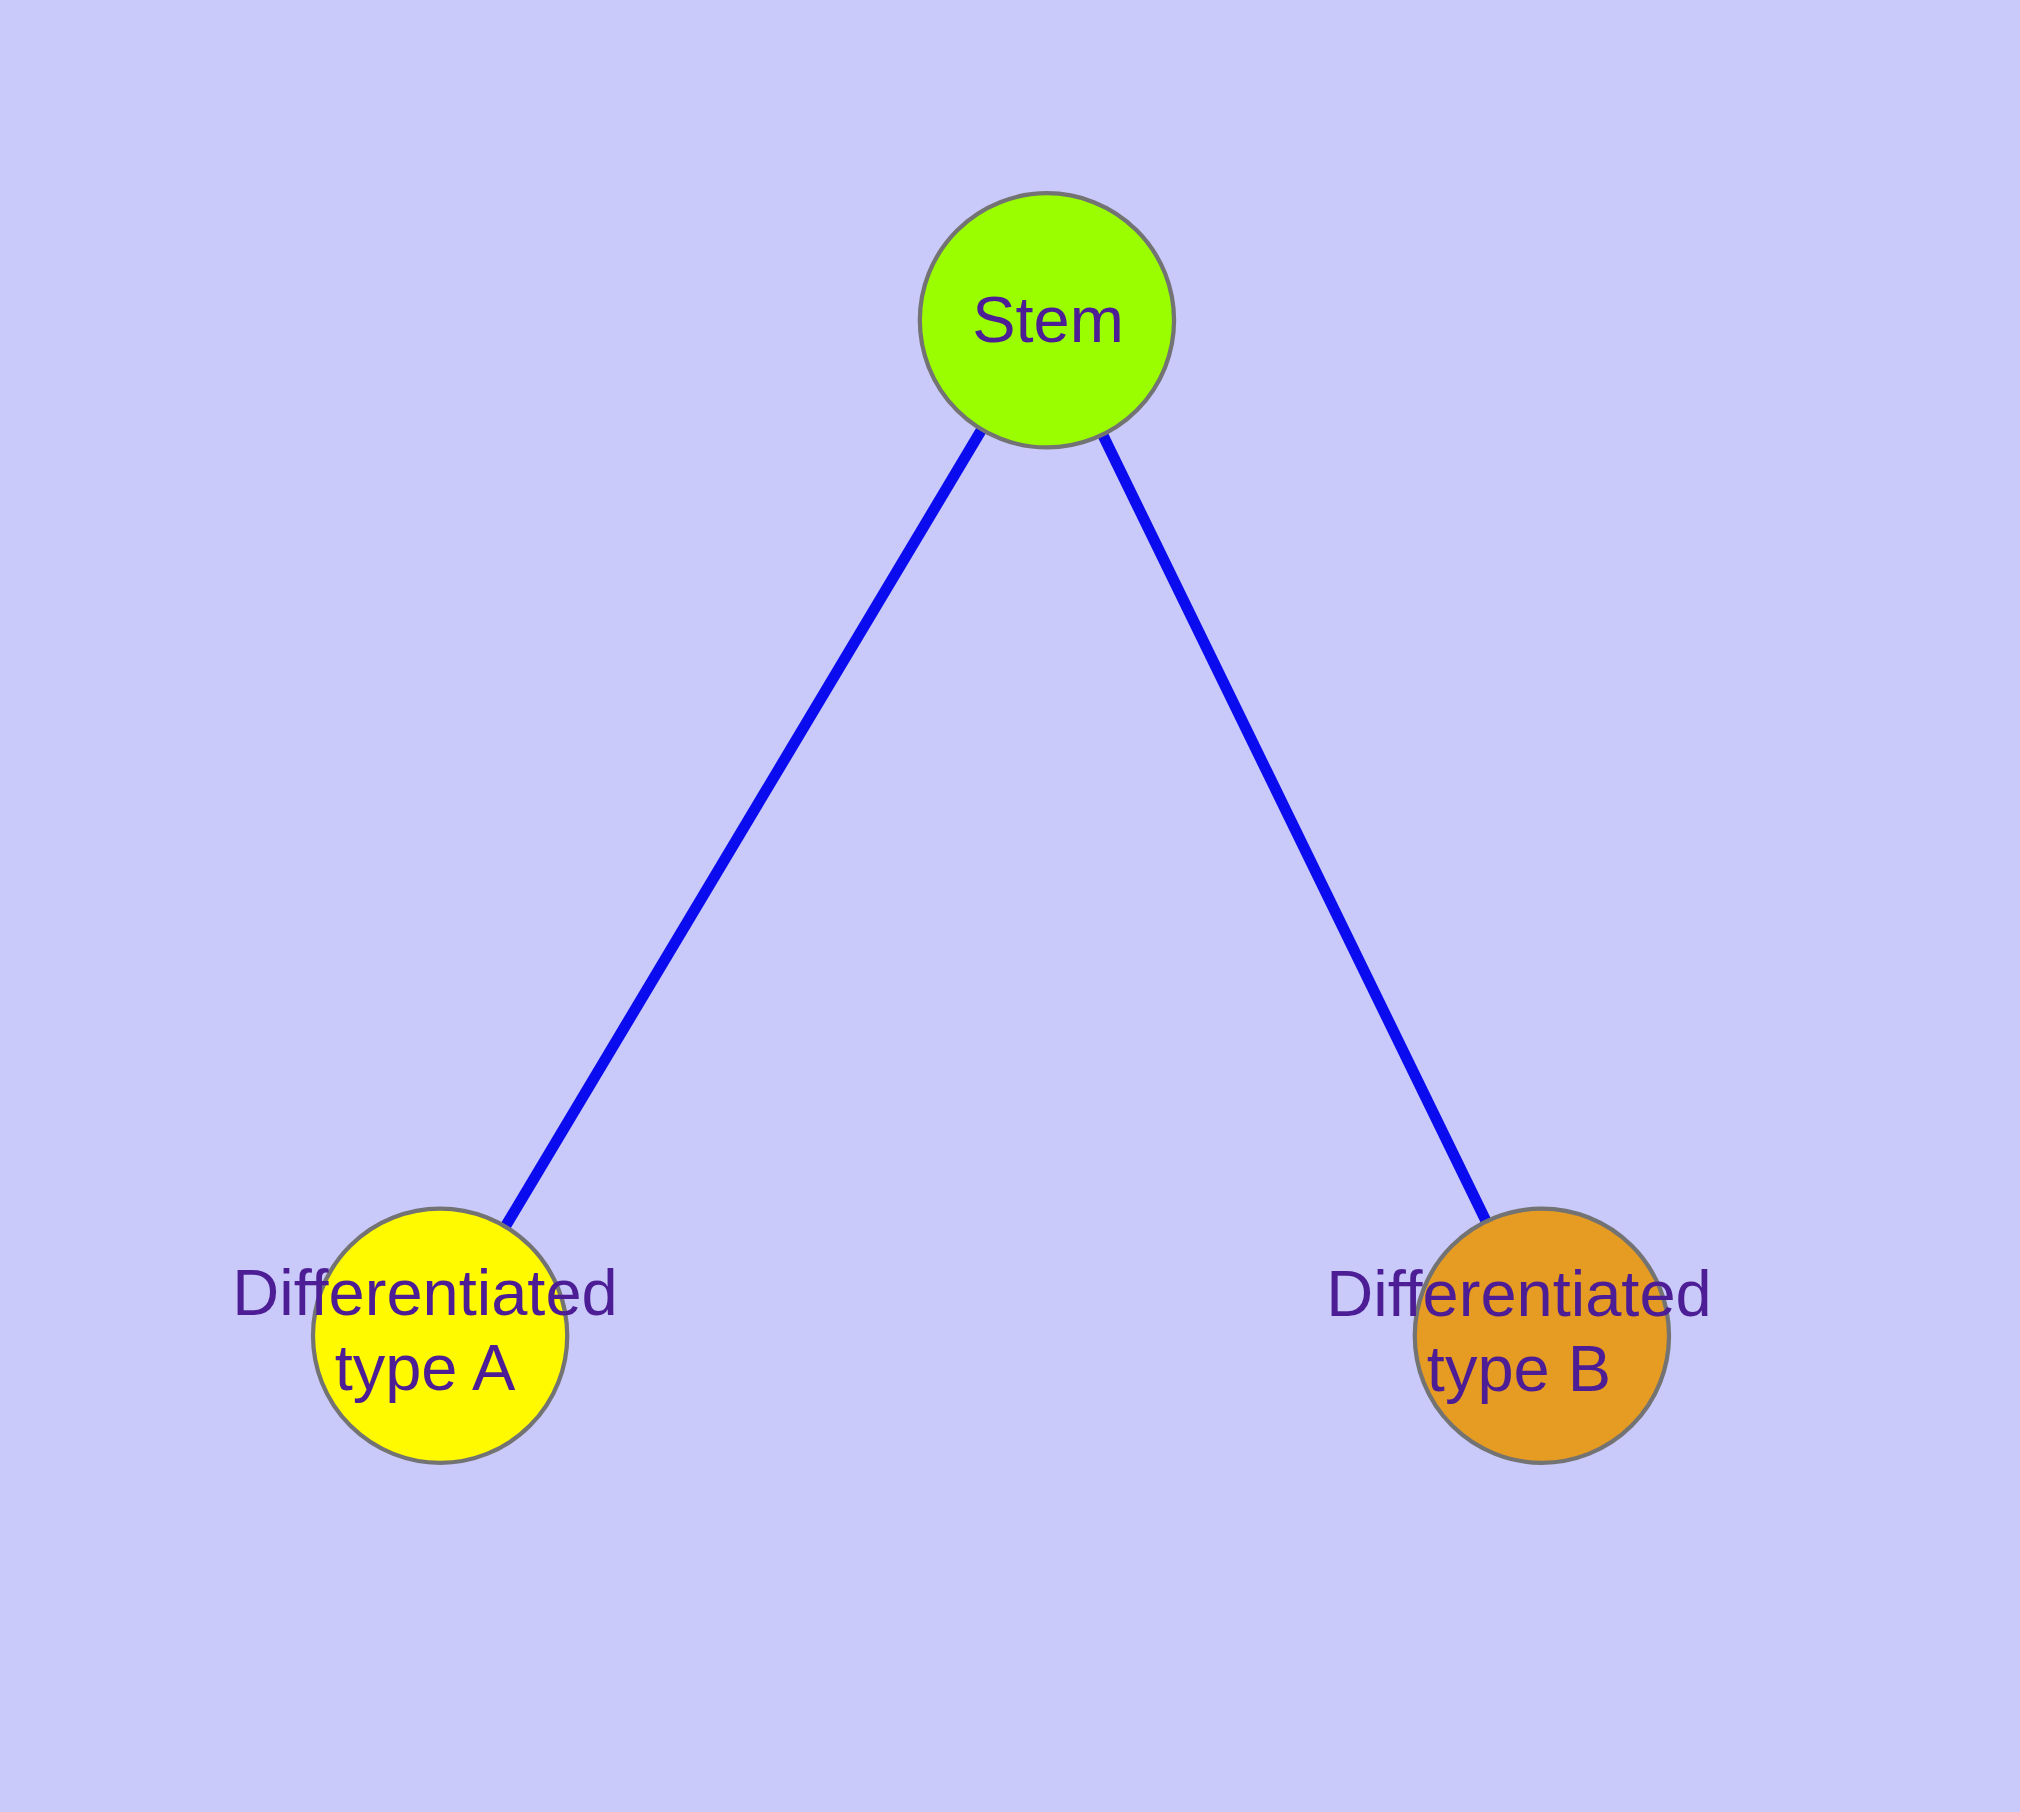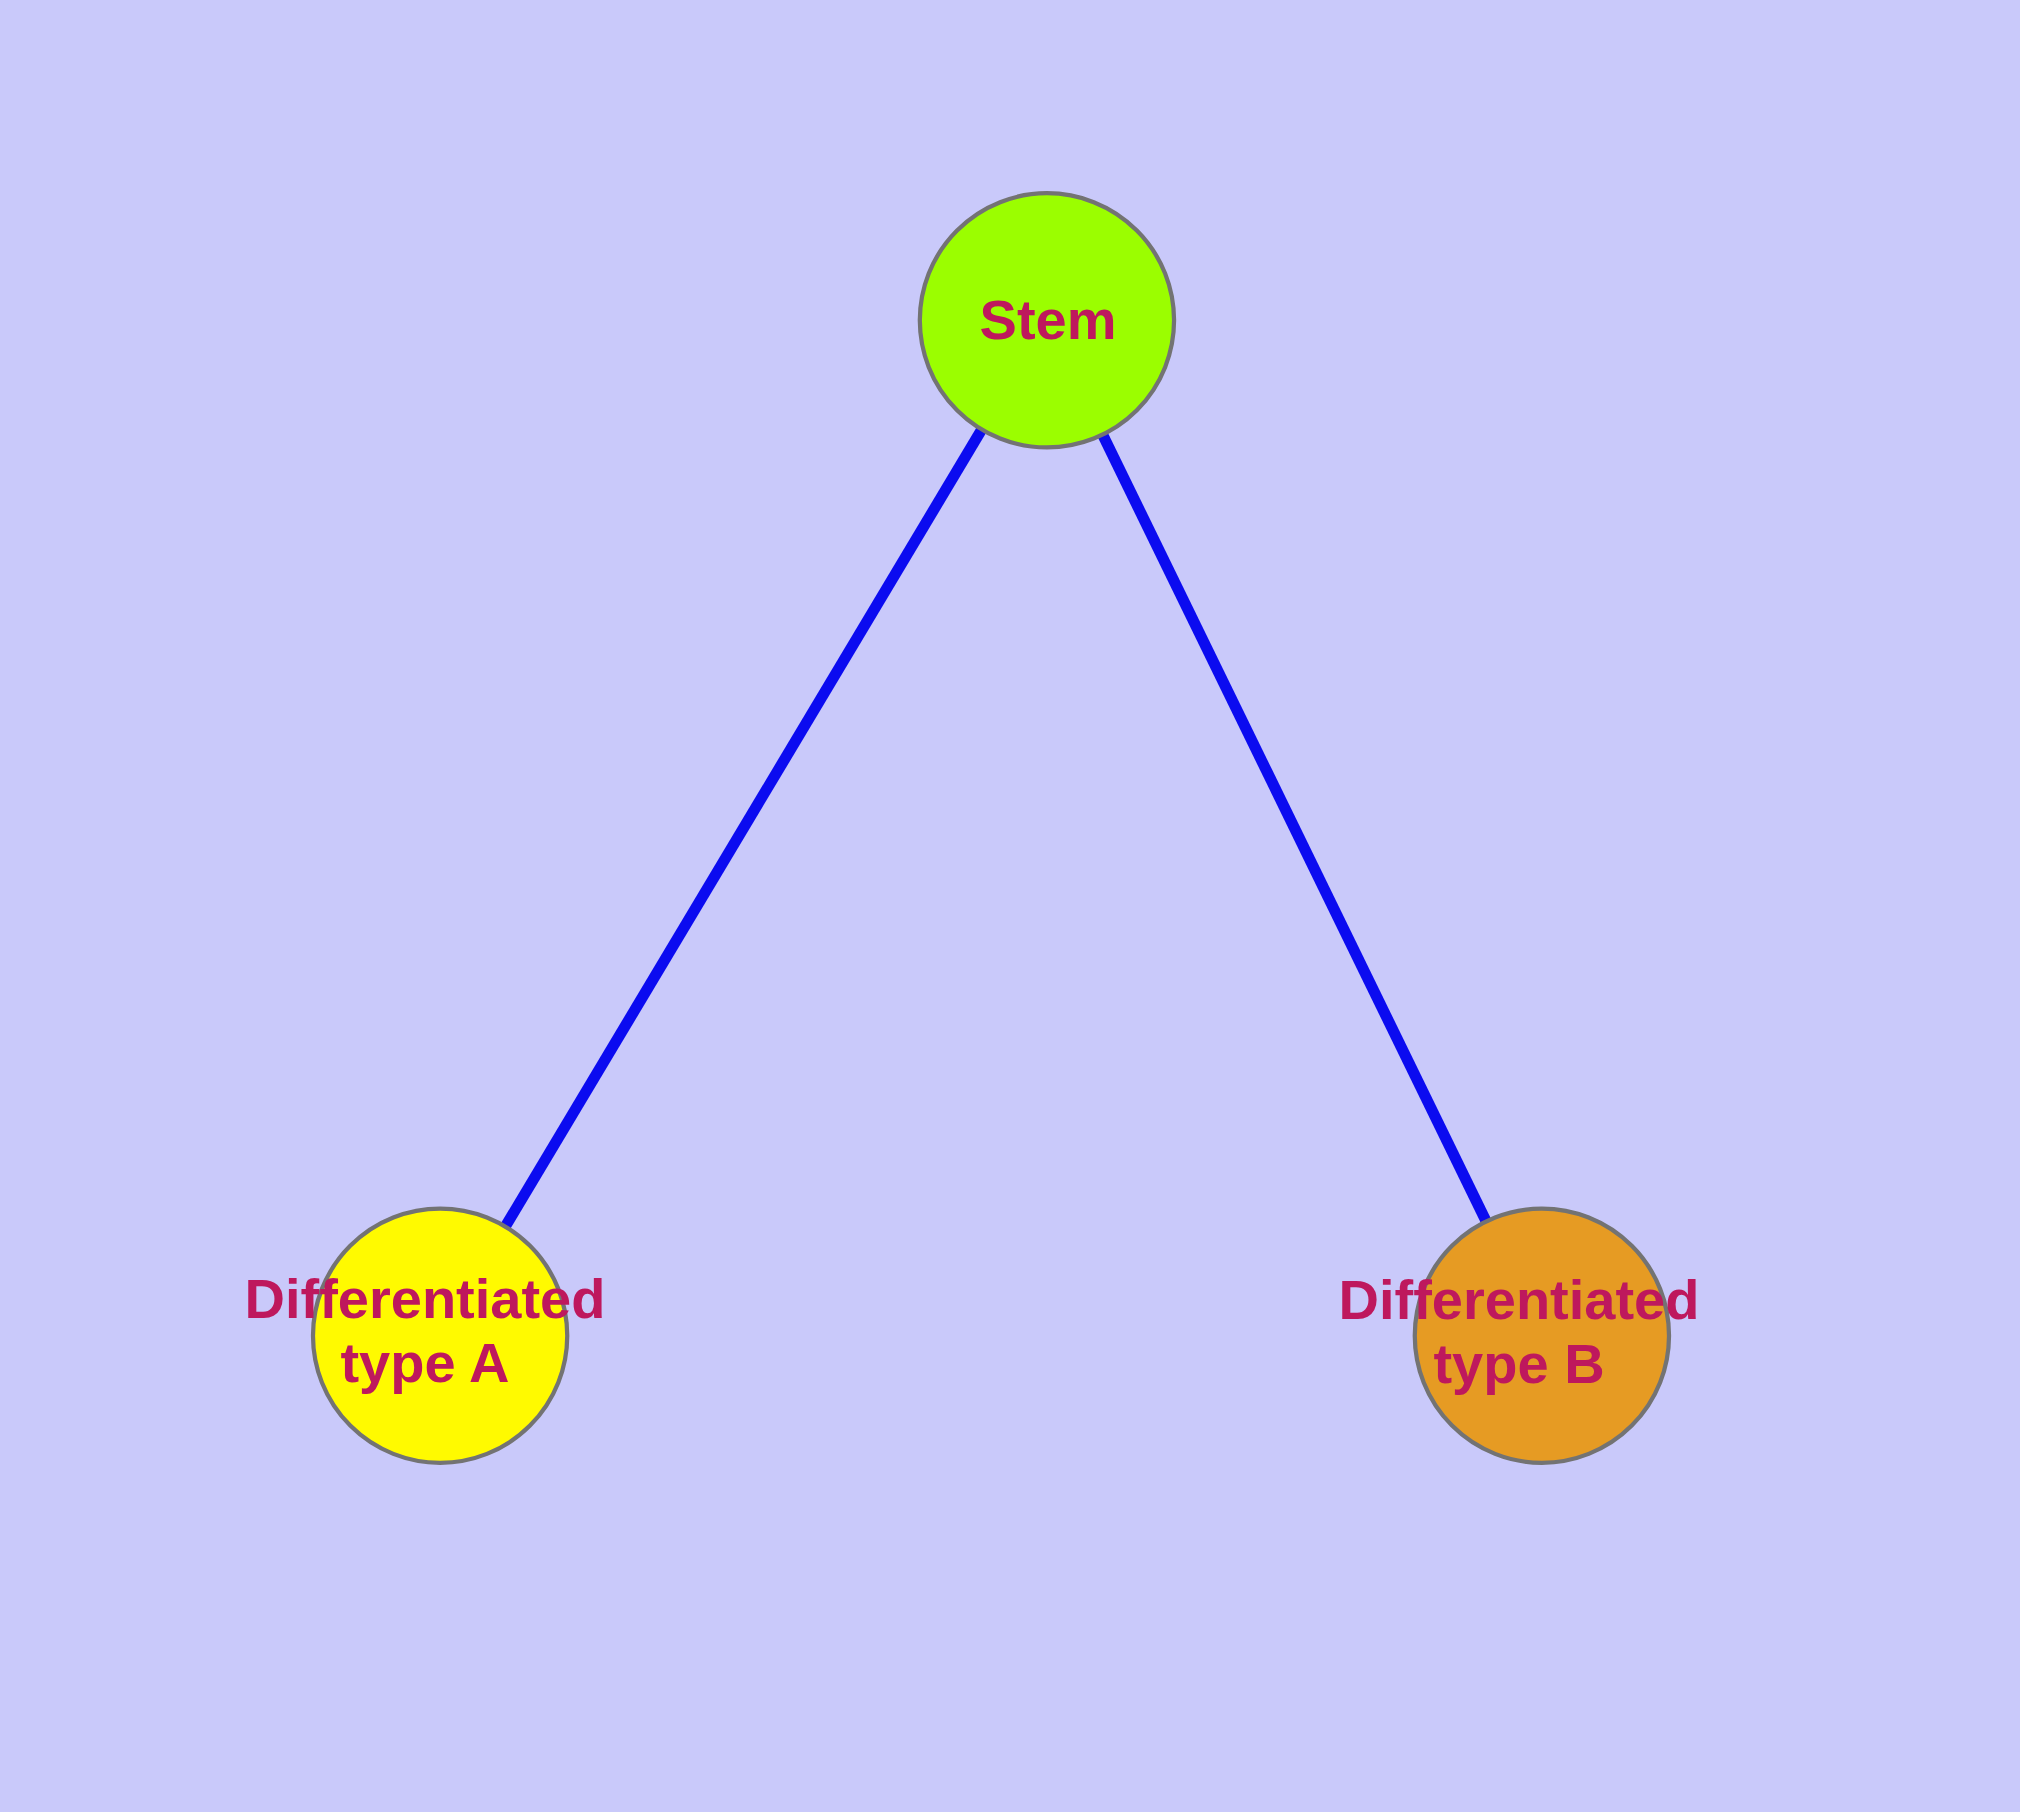--- a/index.html
+++ b/index.html
@@ -21,24 +21,24 @@
     top: 0;
     display: block;
   }
   .node-circle {
     stroke-width: 5px;
   }
   .node-label {
     position: absolute;
     transform: translate(-50%, -50%);
     text-align: center;
-    font-weight: bold;
-    font-size: 56px;
+    font-weight: normal;
+    font-size: 65px;
     line-height: 1.15;
-    color: #be185d;
+    color: #4c1d95;
     white-space: pre-line;
     pointer-events: none;
   }
   #label-stem { left: 1048px; top: 320px; }
   #label-type-a { left: 425px; top: 1331px; }
   #label-type-b { left: 1519px; top: 1332px; }
 </style>
 </head>
 <body>
 

